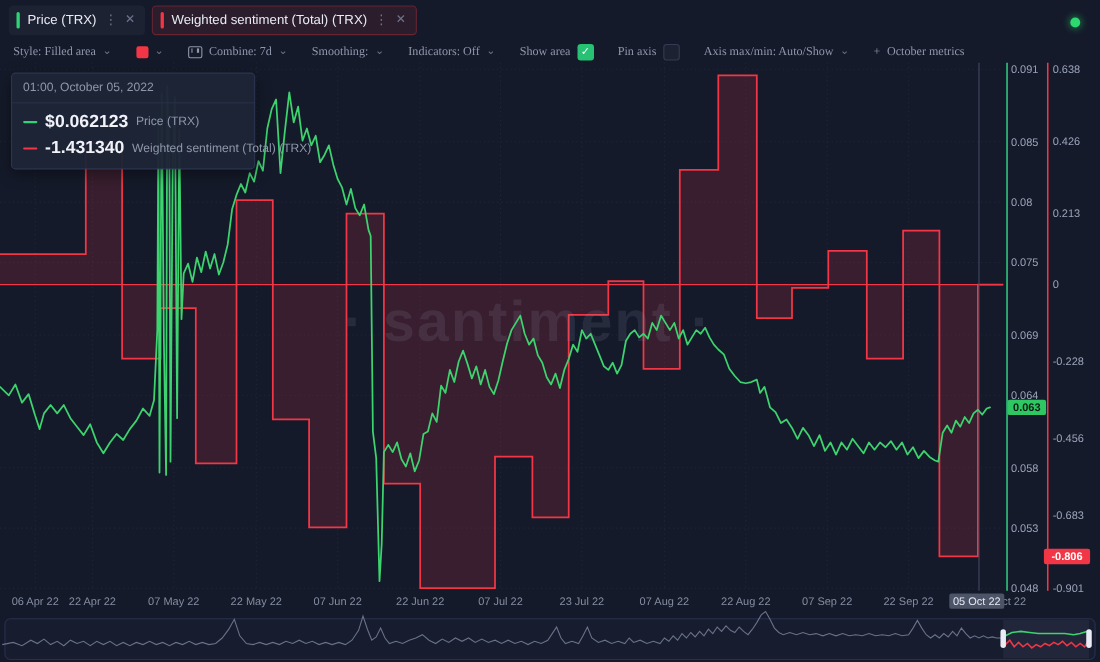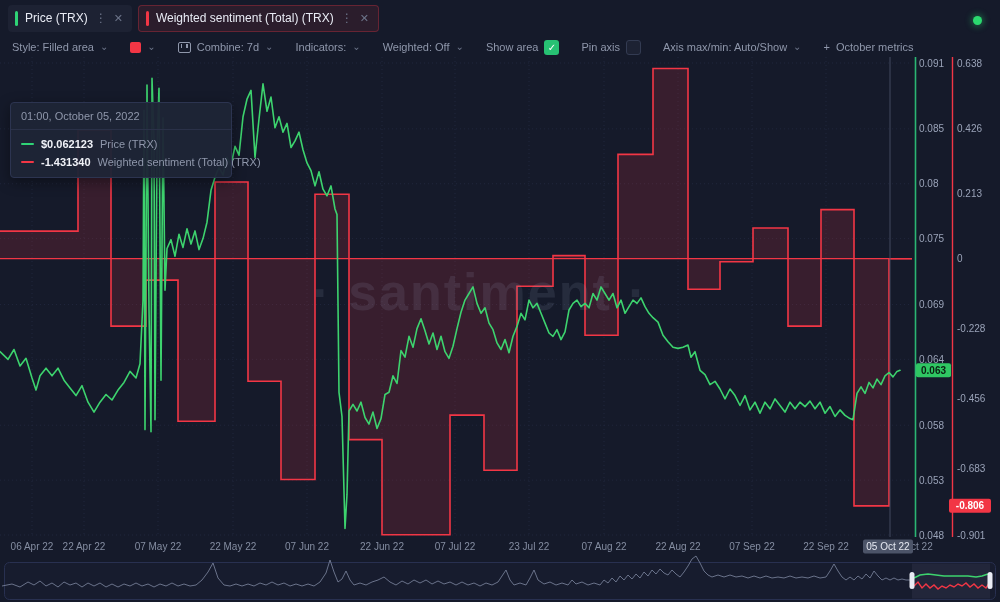--- a/index.html
+++ b/index.html
@@ -13,40 +13,40 @@
   .tab .accent { width:3px; height:15px; border-radius:2px; }
   .tab .accent.green { background:#2fd376; }
   .tab .accent.red { background:#f23645; }
   .tab-label { color:#e8ebf4; font-size:12px; white-space:nowrap; }
   .tab.sentiment { background:rgba(242,54,69,0.10); border:1px solid rgba(242,54,69,0.30); }
   .icon-btn { color:#6c7489; font-size:11px; line-height:1; cursor:pointer; }
   .icon-btn.kebab { font-size:12px; letter-spacing:0; }
   .live-dot { position:absolute; right:18px; top:16px; width:9px; height:9px; border-radius:50%; background:#2bd96f; box-shadow:0 0 6px 2px rgba(43,217,111,0.35); }
 
   
-  .toolbar { position:absolute; top:36px; left:0; right:0; height:22px; display:flex; align-items:center; padding:0 12px; gap:22px; z-index:5; }
+  .toolbar { position:absolute; top:36px; left:0; right:0; height:22px; display:flex; align-items:center; padding:0 12px; gap:22px; z-index:5;font-family:Liberation Serif, serif; }
   .tb-item { display:flex; align-items:center; gap:6px; color:#8f97ab; font-size:11px; cursor:pointer; white-space:nowrap; }
   .chev { color:#6c7489; font-size:10px; transform:translateY(-1px); }
   .swatch { width:11px; height:11px; border-radius:2px; background:#f23645; }
   .cal-icon { display:inline-block; width:13px; height:11px; border:1.5px solid #8f97ab; border-radius:2px; position:relative; }
   .cal-icon::before, .cal-icon::after { content:""; position:absolute; top:1px; width:1.5px; height:4px; background:#8f97ab; }
   .cal-icon::before { left:2px; } .cal-icon::after { right:2px; }
   .checkbox { width:15px; height:15px; border-radius:3px; display:flex; align-items:center; justify-content:center; font-size:10px; }
   .checkbox.checked { background:#27c173; color:#ffffff; }
   .checkbox.unchecked { background:#1d2233; border:1px solid #333b52; color:transparent; }
 
   
-  .tooltip { position:absolute; left:10px; top:66px; width:222px; background:rgba(30,36,54,0.96); border:1px solid #2c3450; border-radius:4px; z-index:6; box-shadow:0 4px 14px rgba(0,0,0,0.4);margin-top:36px; }
+  .tooltip { position:absolute; left:10px; top:66px; width:222px; background:rgba(30,36,54,0.96); border:1px solid #2c3450; border-radius:4px; z-index:6; box-shadow:0 4px 14px rgba(0,0,0,0.4); }
   .tt-title { padding:7px 10px; font-size:11px; color:#8f97ab; border-bottom:1px solid #2a3148; }
   .tt-rows { padding:8px 10px 9px; display:flex; flex-direction:column; gap:6px; }
   .tt-row { display:flex; align-items:center; gap:7px; font-size:11px; white-space:nowrap; }
   .tt-dash { width:13px; height:2px; border-radius:1px; flex:0 0 auto; }
   .tt-dash.green { background:#2fd376; }
   .tt-dash.red { background:#f23645; }
-  .tt-val { color:#f0f2f8; font-weight:bold; font-size:11px; }
+  .tt-val { color:#f0f2f8; font-weight:bold; font-size:16px; }
   .tt-metric { color:#8f97ab; }
 
   svg.chart { position:absolute; left:0; top:0; z-index:1; }
 </style>
 </head>
 <body>
 
 <div class="app">
 
   <svg class="chart" id="chart-svg" width="1000" height="602" viewBox="0 0 1000 602">
@@ -166,25 +166,25 @@
     <div class="tb-item">
       <span class="swatch"></span>
       <span class="chev">⌄</span>
     </div>
     <div class="tb-item">
       <span class="cal-icon"></span>
       <span>Combine: 7d</span>
       <span class="chev">⌄</span>
     </div>
     <div class="tb-item">
-      <span>Indicators:</span>
-      <span class="chev">⌄</span>
-    </div>
-    <div class="tb-item">
-      <span>Weighted: Off</span>
+      <span>Smoothing:</span>
+      <span class="chev">⌄</span>
+    </div>
+    <div class="tb-item">
+      <span>Indicators: Off</span>
       <span class="chev">⌄</span>
     </div>
     <div class="tb-item">
       <span>Show area</span>
       <span class="checkbox checked">✓</span>
     </div>
     <div class="tb-item">
       <span>Pin axis</span>
       <span class="checkbox unchecked"></span>
     </div>

